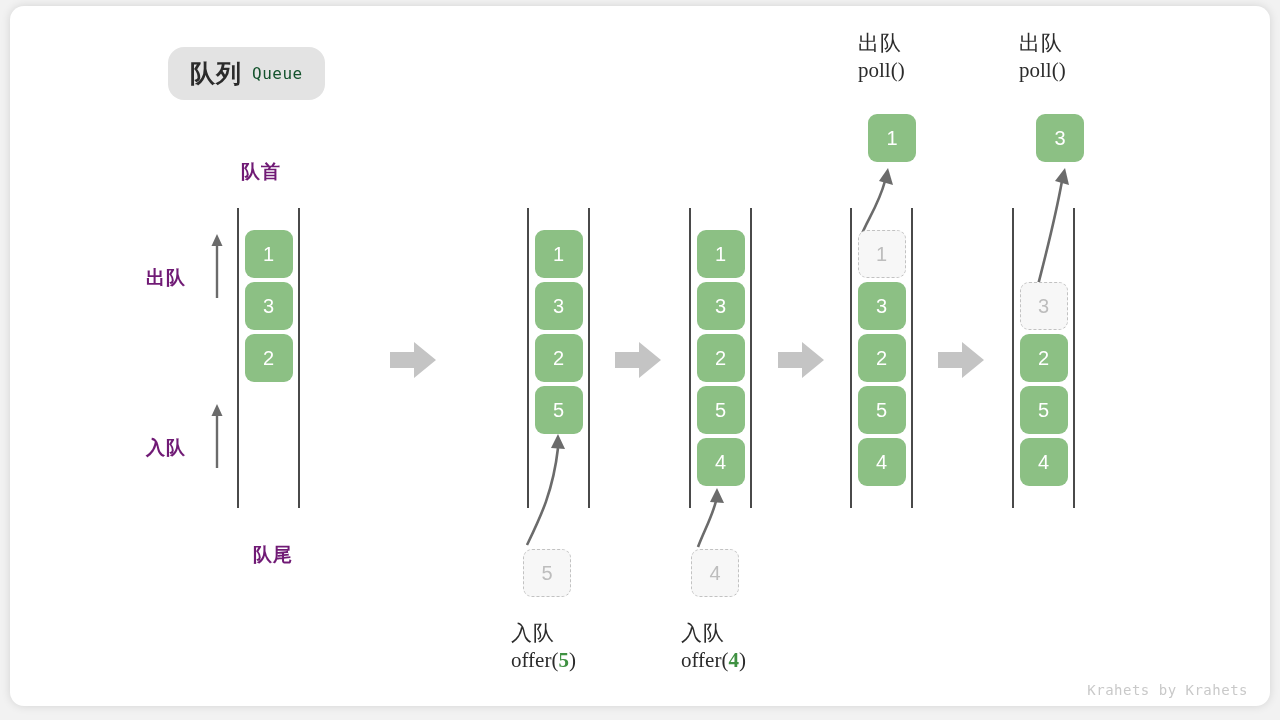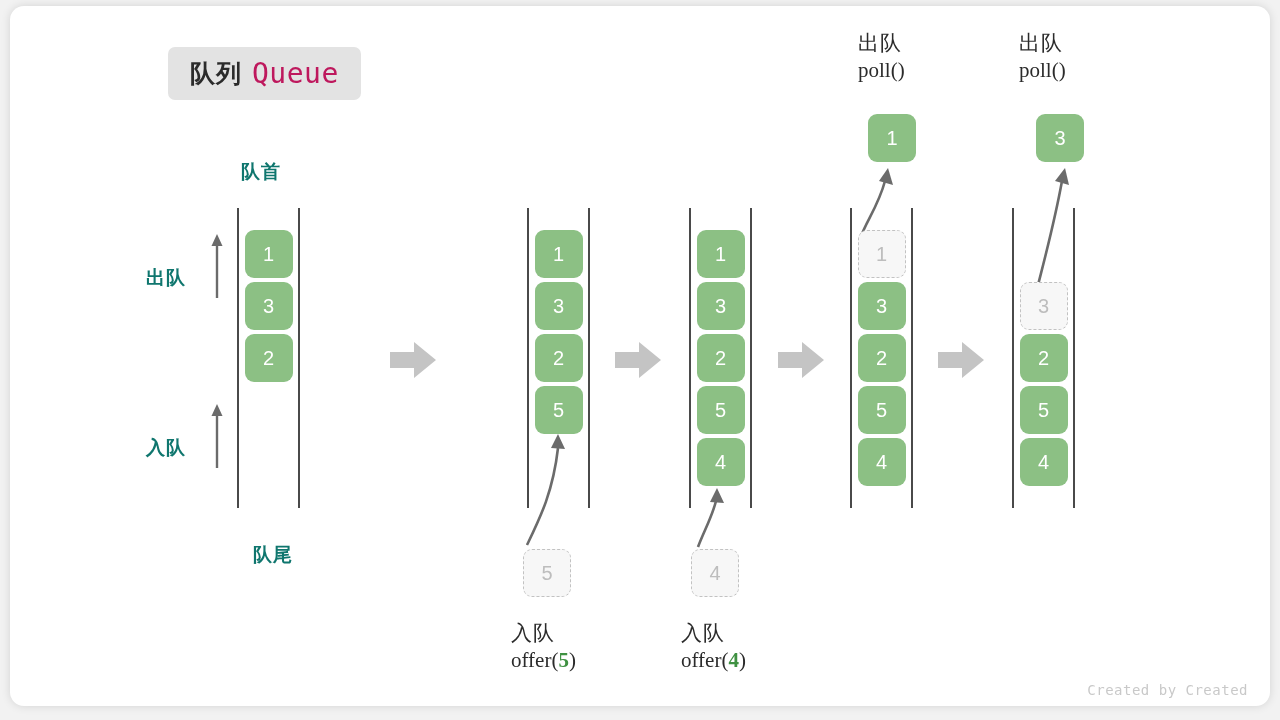--- a/index.html
+++ b/index.html
@@ -35,46 +35,46 @@
   #title-badge {
     position: absolute;
     left: 168px;
     top: 47px;
     height: 53px;
     padding: 0 22px;
     display: flex;
     align-items: center;
     gap: 10px;
     background: #e3e3e3;
-    border-radius: 7px;
+    border-radius: 16px;
     white-space: nowrap;
   }
   #title-badge .cn {
     font-size: 25px;
     font-weight: bold;
     color: #2b2b2b;
     letter-spacing: 1px;
   }
   #title-badge .en {
     font-family: "DejaVu Sans Mono", "Liberation Mono", monospace;
-    font-size: 28px;
-    color: #be185d;
+    font-size: 16px;
+    color: #14532d;
     letter-spacing: 0.5px;
   }
 
   
   .lbl {
     position: absolute;
     white-space: nowrap;
     line-height: 1.28;
   }
   .lbl.bold-cn {
     font-size: 19px;
     font-weight: bold;
-    color: #0f766e;
+    color: #701a75;
     letter-spacing: 1px;
   }
   .lbl.op {
     font-size: 21px;
     color: #2b2b2b;
     letter-spacing: 1px;
   }
   .lbl.op .mono {
     font-family: Liberation Serif, serif;
     font-size: 21px;
@@ -305,14 +305,14 @@
     <div class="rail left" style="height:300px;"></div>
     <div class="rail right" style="height:300px;"></div>
     <div class="slots" style="top:74px;">
       <div class="cell ghost">3</div>
       <div class="cell filled">2</div>
       <div class="cell filled">5</div>
       <div class="cell filled">4</div>
     </div>
   </div>
 
-  <div id="credit">Created by Created</div>
+  <div id="credit">Krahets by Krahets</div>
 </div>
 
 </body></html>

